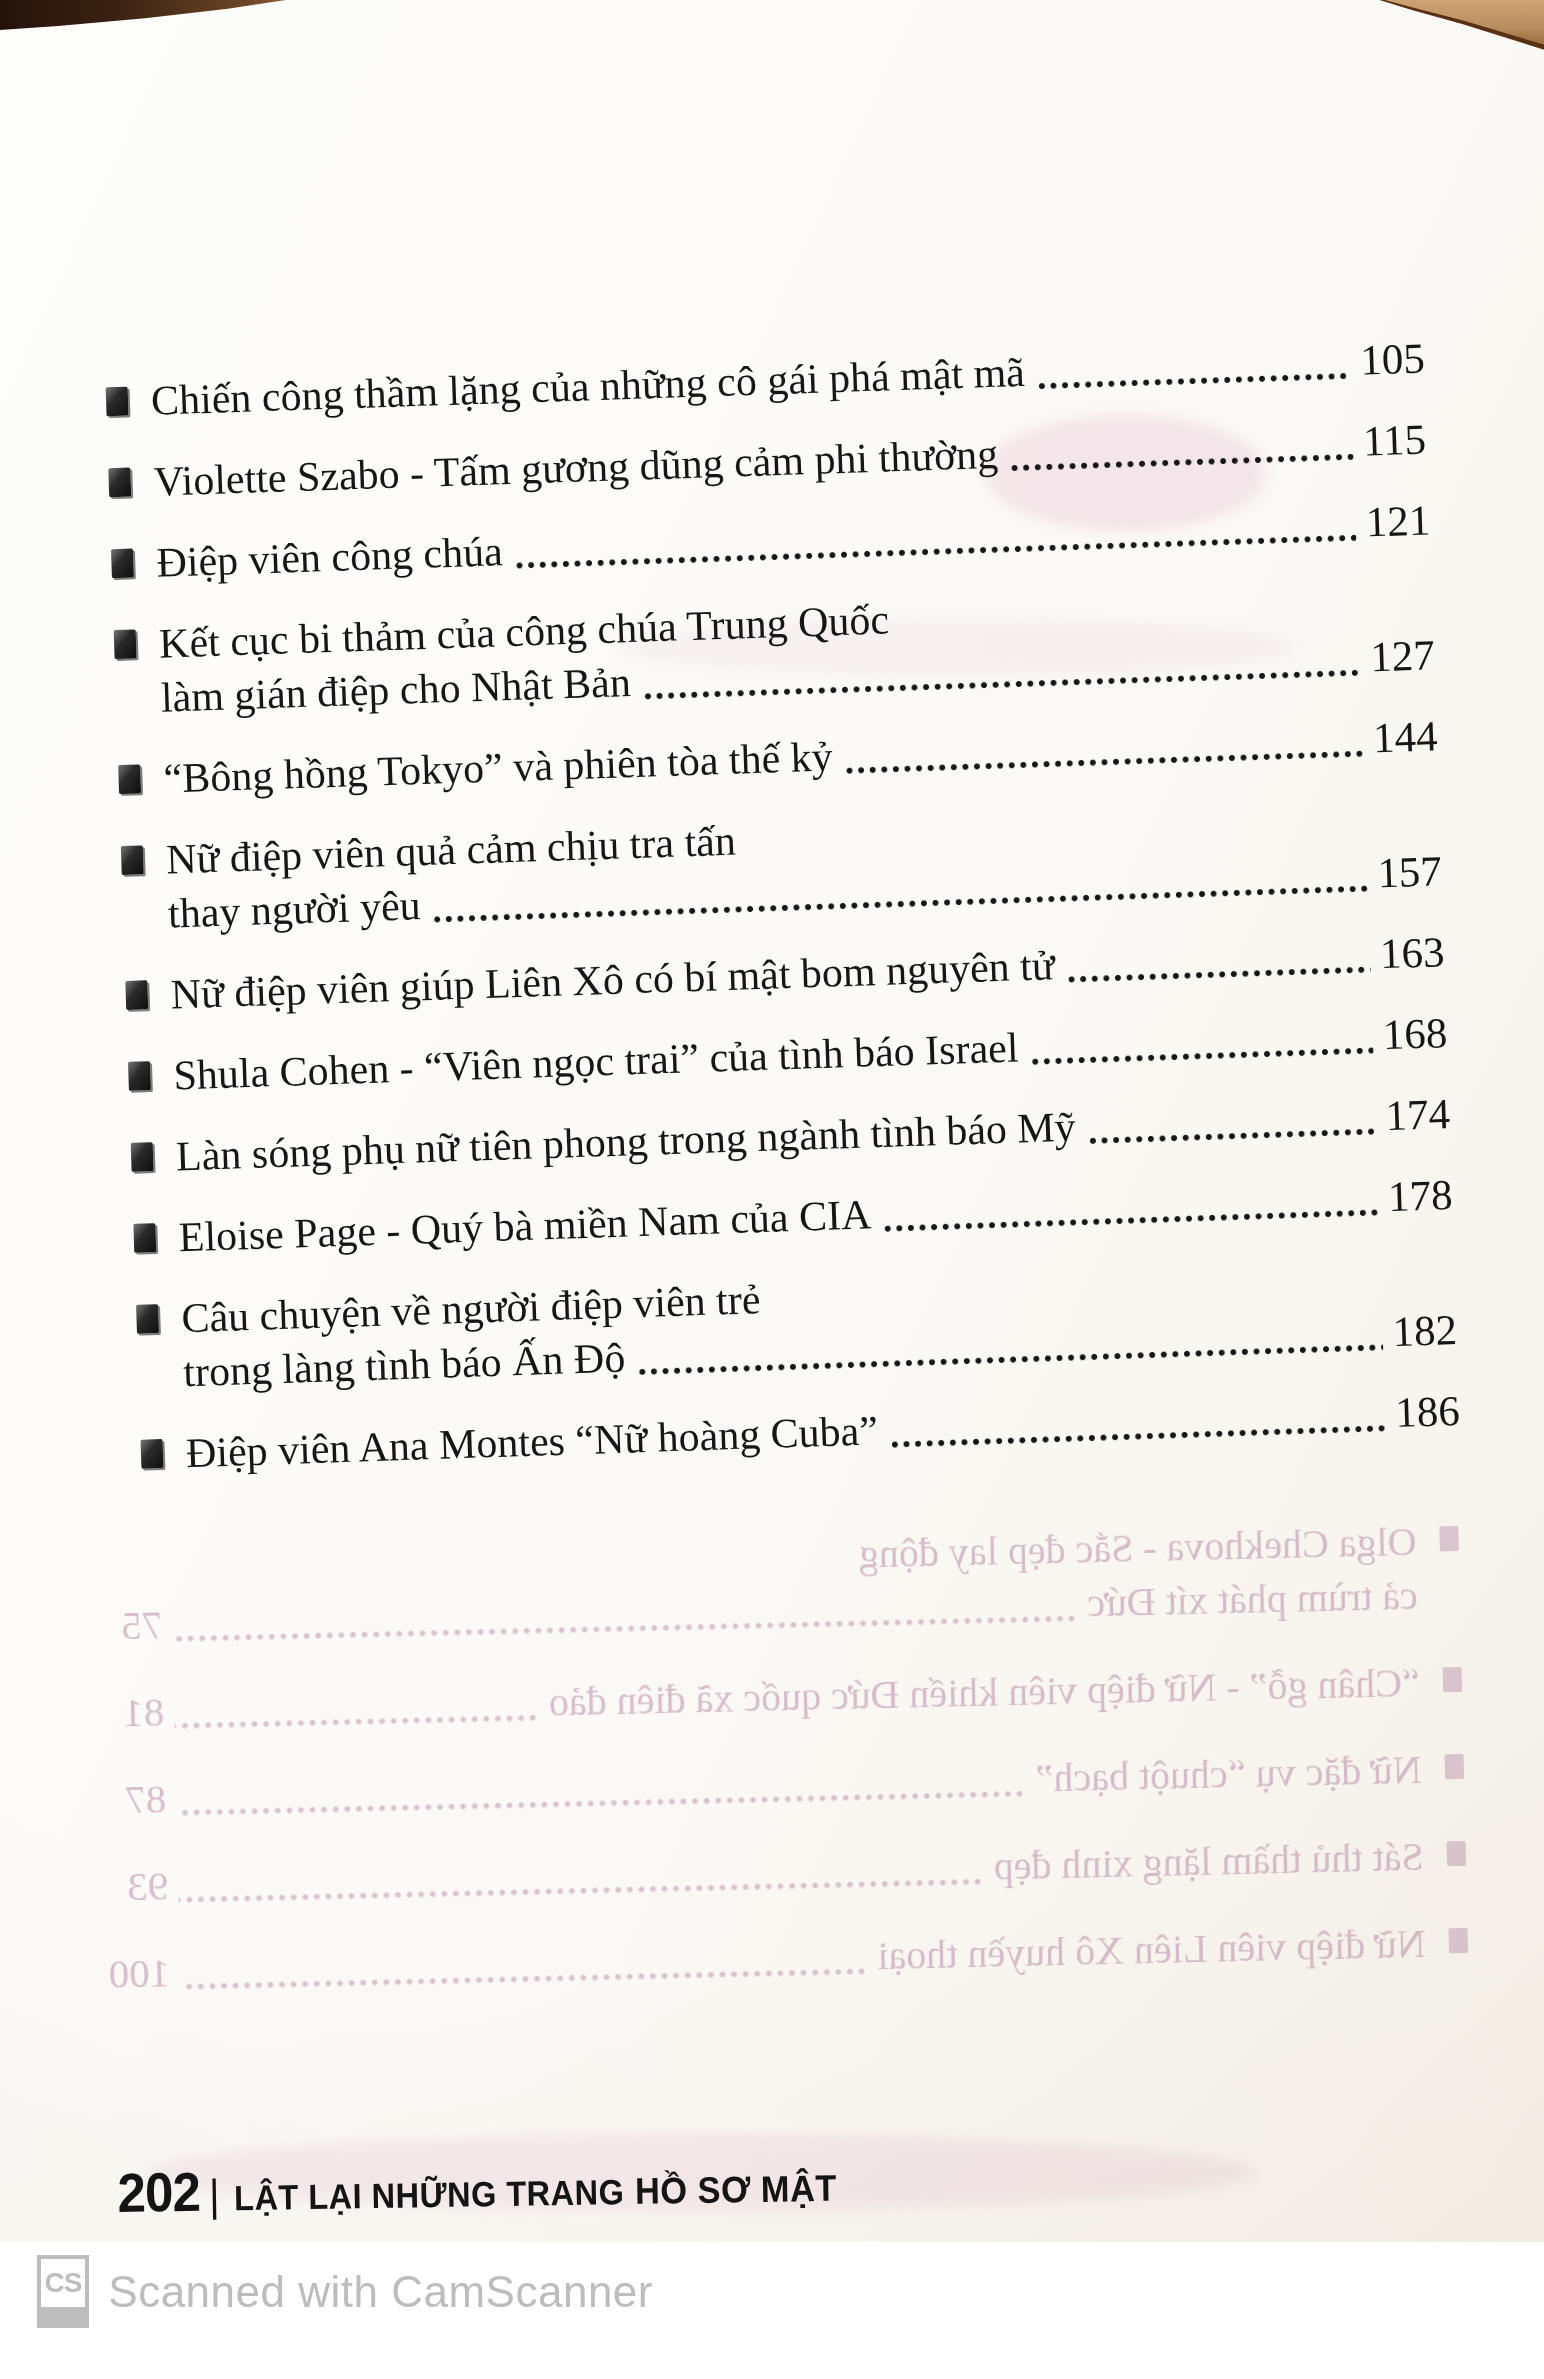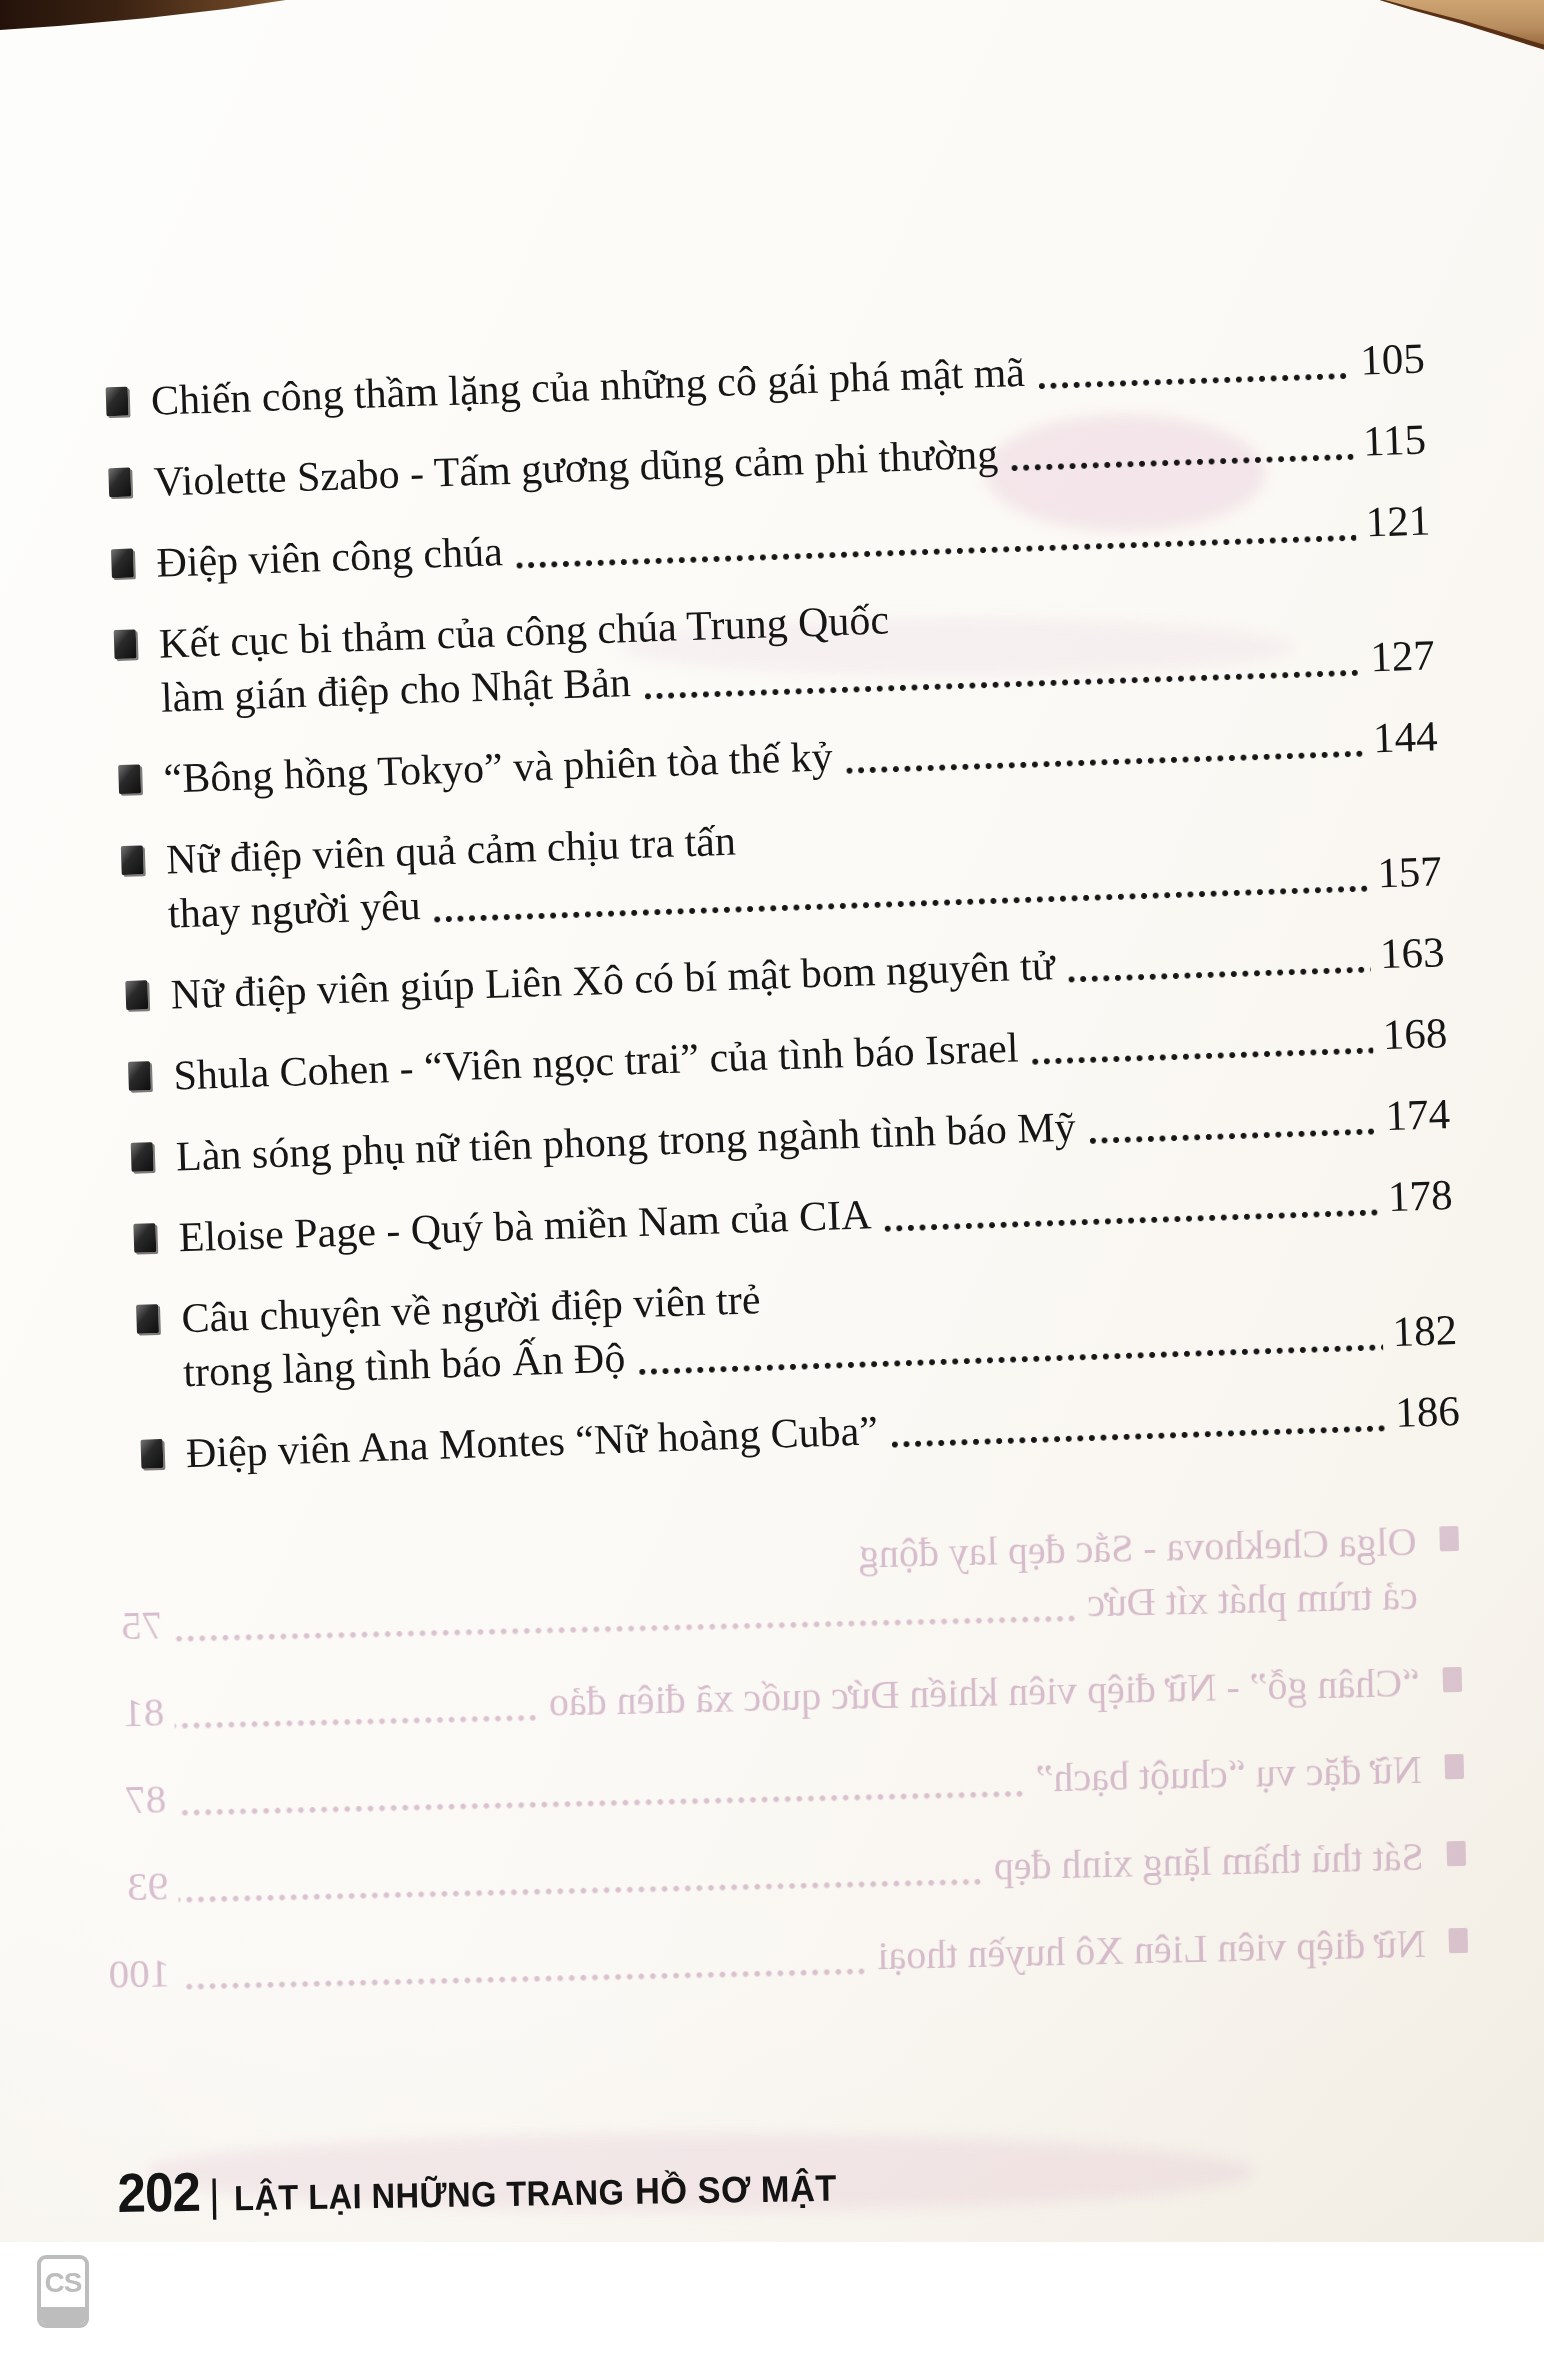--- a/index.html
+++ b/index.html
@@ -50,21 +50,21 @@
   .footer{position:absolute;left:118px;top:2161px;display:flex;align-items:baseline;color:#141414;
     font-family:"Liberation Sans","DejaVu Sans",sans-serif;
     transform:rotate(-0.9deg) scaleX(0.93);transform-origin:0 100%;}
   .footer .pageno{font-size:55px;font-weight:700;letter-spacing:-1px;}
   .footer .bar{font-size:44px;font-weight:300;margin:0 15.4px 0 9.7px;}
   .footer .series{font-size:35px;font-weight:600;letter-spacing:0.5px;margin-right:11.6px;}
   .footer .booktitle{font-size:37px;font-weight:800;letter-spacing:0.5px;}
   
   .scan-bottom{position:absolute;left:0;right:0;top:2242px;height:137px;background:#ffffff;}
   .watermark{position:absolute;left:37px;top:2255px;display:flex;align-items:center;gap:19.3px;}
-  .cs-logo{width:52px;height:73px;border:4.8px solid #bdbdbd;border-radius:9px;box-sizing:border-box;
+  .cs-logo{width:52px;height:73px;border:4.8px solid #bdbdbd;border-radius:0;box-sizing:border-box;
     display:flex;flex-direction:column;justify-content:space-between;overflow:hidden;}
   .cs-logo .cs{flex:1;display:flex;align-items:center;justify-content:center;
     font-family:"Liberation Sans",sans-serif;font-weight:700;font-size:28px;color:#bdbdbd;letter-spacing:-1px;}
   .cs-logo .base{height:17.4px;background:#bdbdbd;}
   .wm-text{font-family:"Liberation Sans","DejaVu Sans",sans-serif;font-size:44px;color:#bdbdbd;letter-spacing:0.5px;}
 </style>
 </head>
 <body>
 
 <div class="page-shade"></div>
@@ -303,14 +303,15 @@
   <span class="series">LẬT LẠI NHỮNG TRANG</span>
   <span class="booktitle">HỒ SƠ MẬT</span>
 </div>
 
 <div class="scan-bottom"></div>
 <div class="watermark">
   <div class="cs-logo">
     <div class="cs">CS</div>
     <div class="base"></div>
   </div>
+  <span class="wm-text">Scanned with CamScanner</span>
 </div>
 
 
 </body></html>

